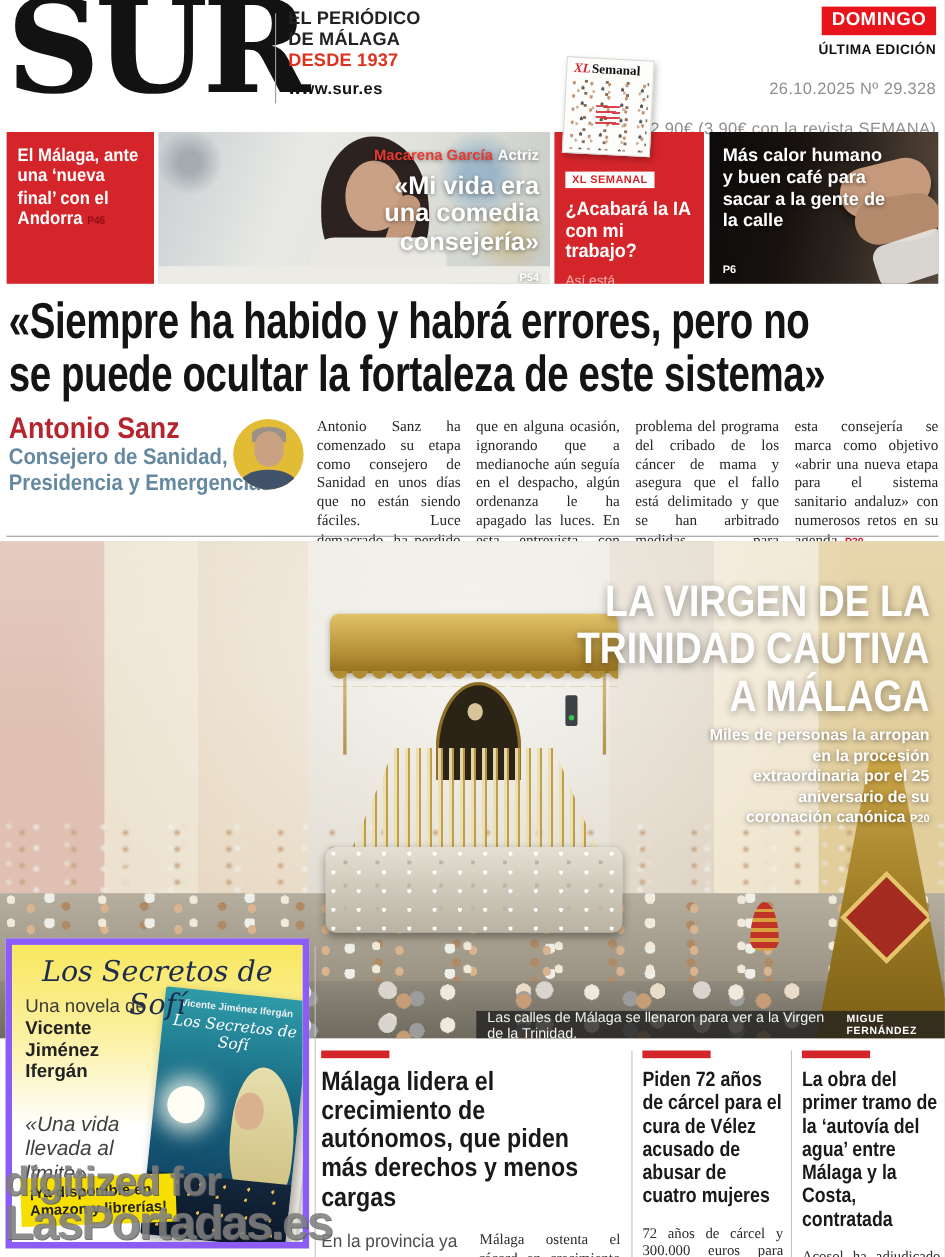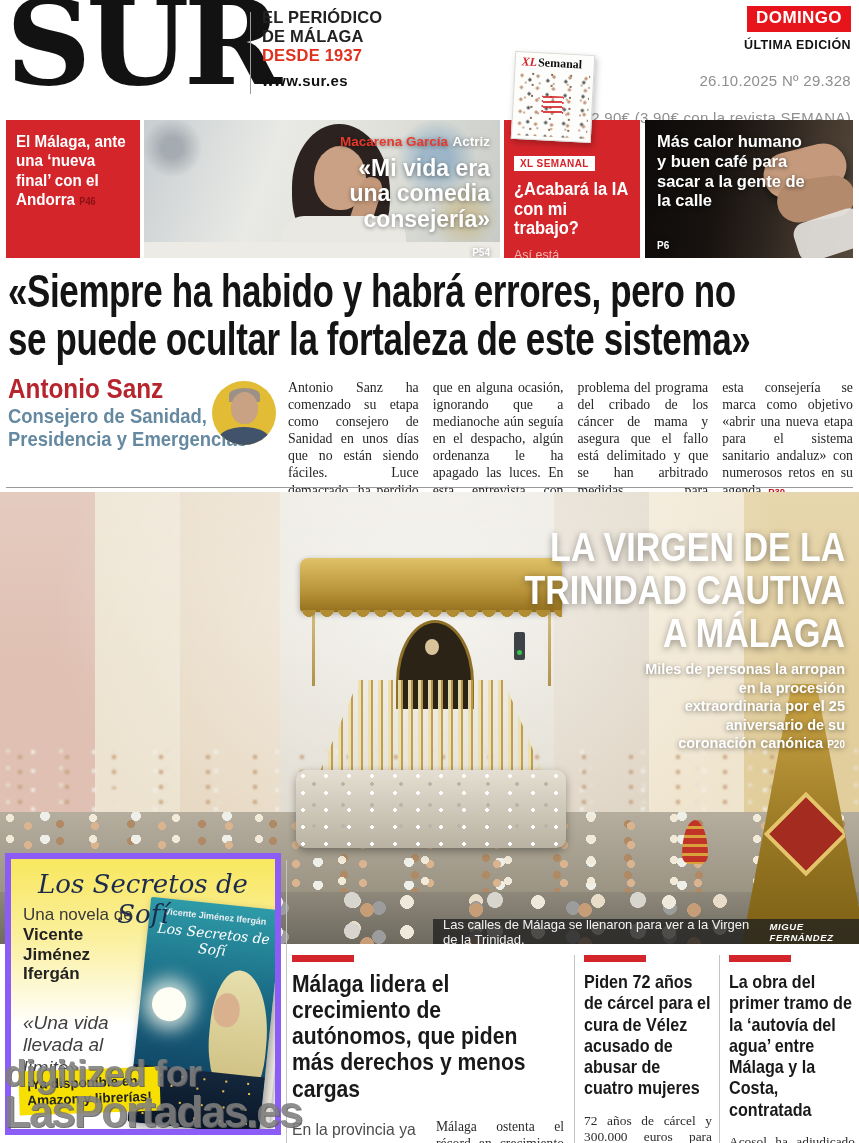--- a/index.html
+++ b/index.html
@@ -178,21 +178,21 @@
           transform:rotate(45deg);background:#a32b20;border:4px solid #e3c66a;}
   .photo-hl{position:absolute;right:14px;top:34px;z-index:4;text-align:right;color:#fff;
             font-weight:bold;font-size:40px;line-height:1.07;text-shadow:0 2px 8px rgba(0,0,0,.4);}
   .photo-hl .cxr{transform:scaleX(.85);}
   .photo-sub{position:absolute;right:14px;top:168px;z-index:4;width:200px;text-align:right;
              color:#fff;font-weight:bold;font-size:14.5px;line-height:1.28;
              text-shadow:0 1px 5px rgba(0,0,0,.5);}
   .caption{position:absolute;left:433px;right:0;bottom:0;height:25px;z-index:5;
            background:rgba(32,32,32,.78);color:#f2f2f2;font-size:13px;
            display:flex;align-items:center;padding:0 10px;box-sizing:border-box;gap:20px;}
-  .credit{font-size:9.5px;font-weight:bold;letter-spacing:.6px;color:#fff;font-style:italic;}
+  .credit{font-size:9.5px;font-weight:bold;letter-spacing:.6px;color:#fff;}
 
   
   .ad{left:5px;top:853px;width:276px;height:282px;z-index:6;background:#fff;
       border:6px solid #8b5cf6;box-sizing:border-box;overflow:hidden;}
   .ad-bg{position:absolute;inset:0;background:linear-gradient(180deg,#f8e75e 0%,#fbf0a0 30%,#ffffff 62%);}
   .ad-title{position:absolute;left:0;right:0;top:10px;text-align:center;z-index:2;
             font-family:"DejaVu Serif",serif;font-style:italic;font-size:26px;color:#1c2b4d;}
   .ad-left{position:absolute;left:12px;top:46px;width:128px;z-index:2;}
   .ad-intro{font-size:17px;color:#3a3a3a;}
   .ad-author{font-size:17px;font-weight:bold;color:#222;line-height:1.15;}

